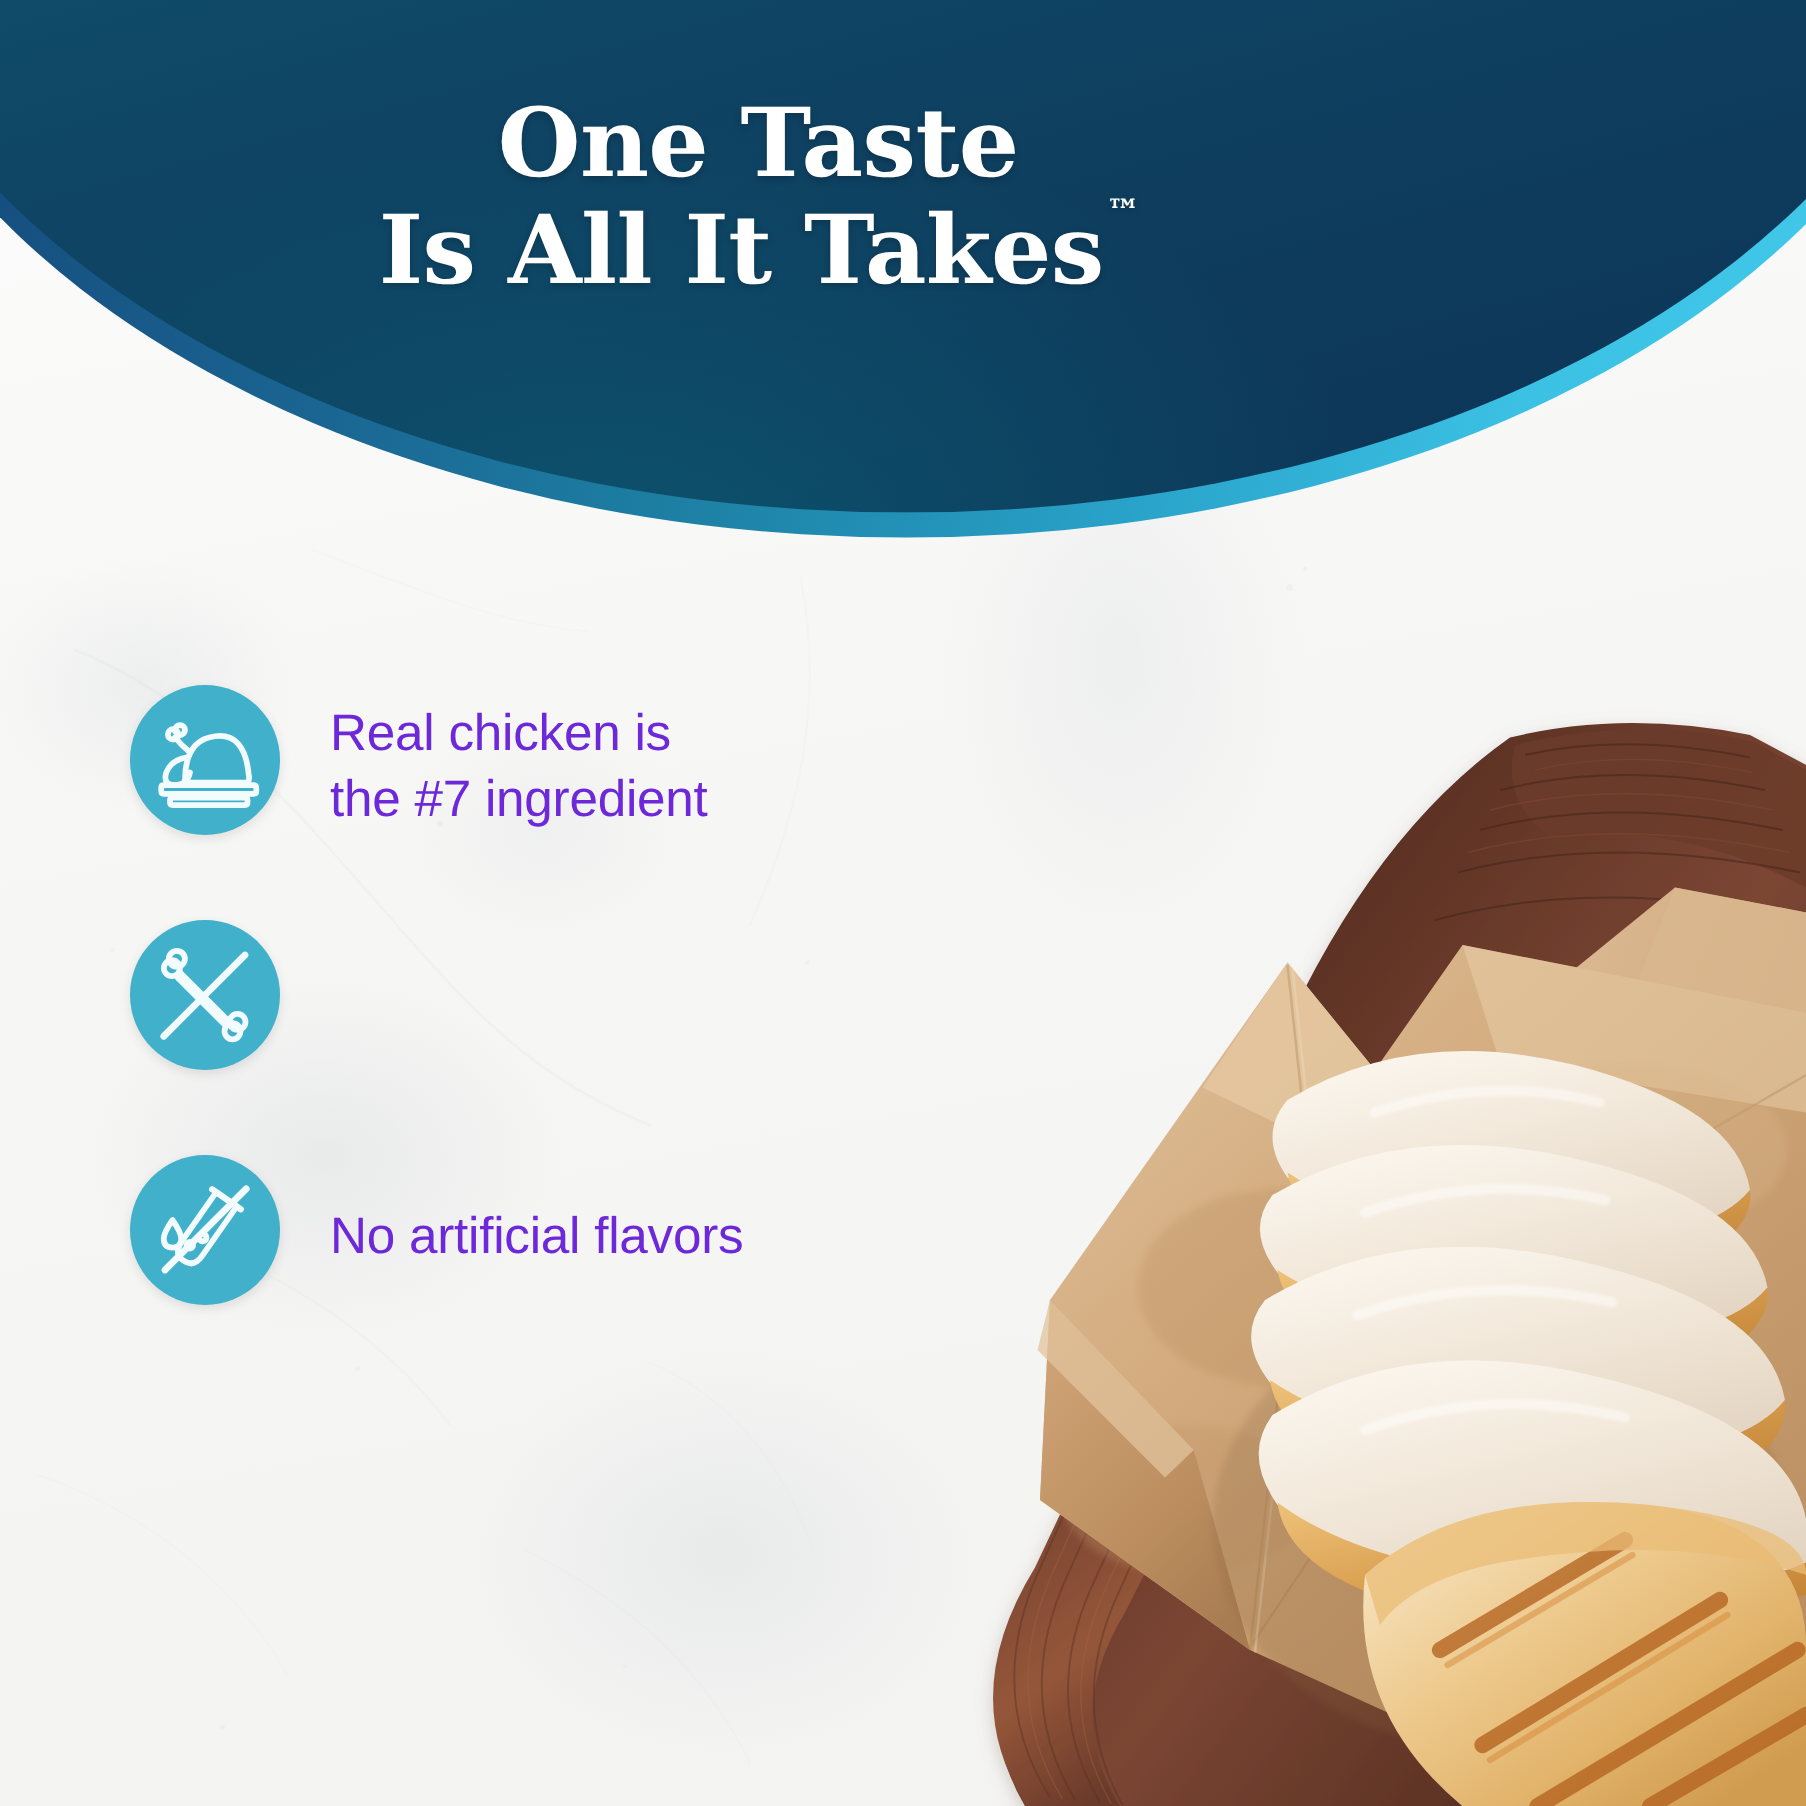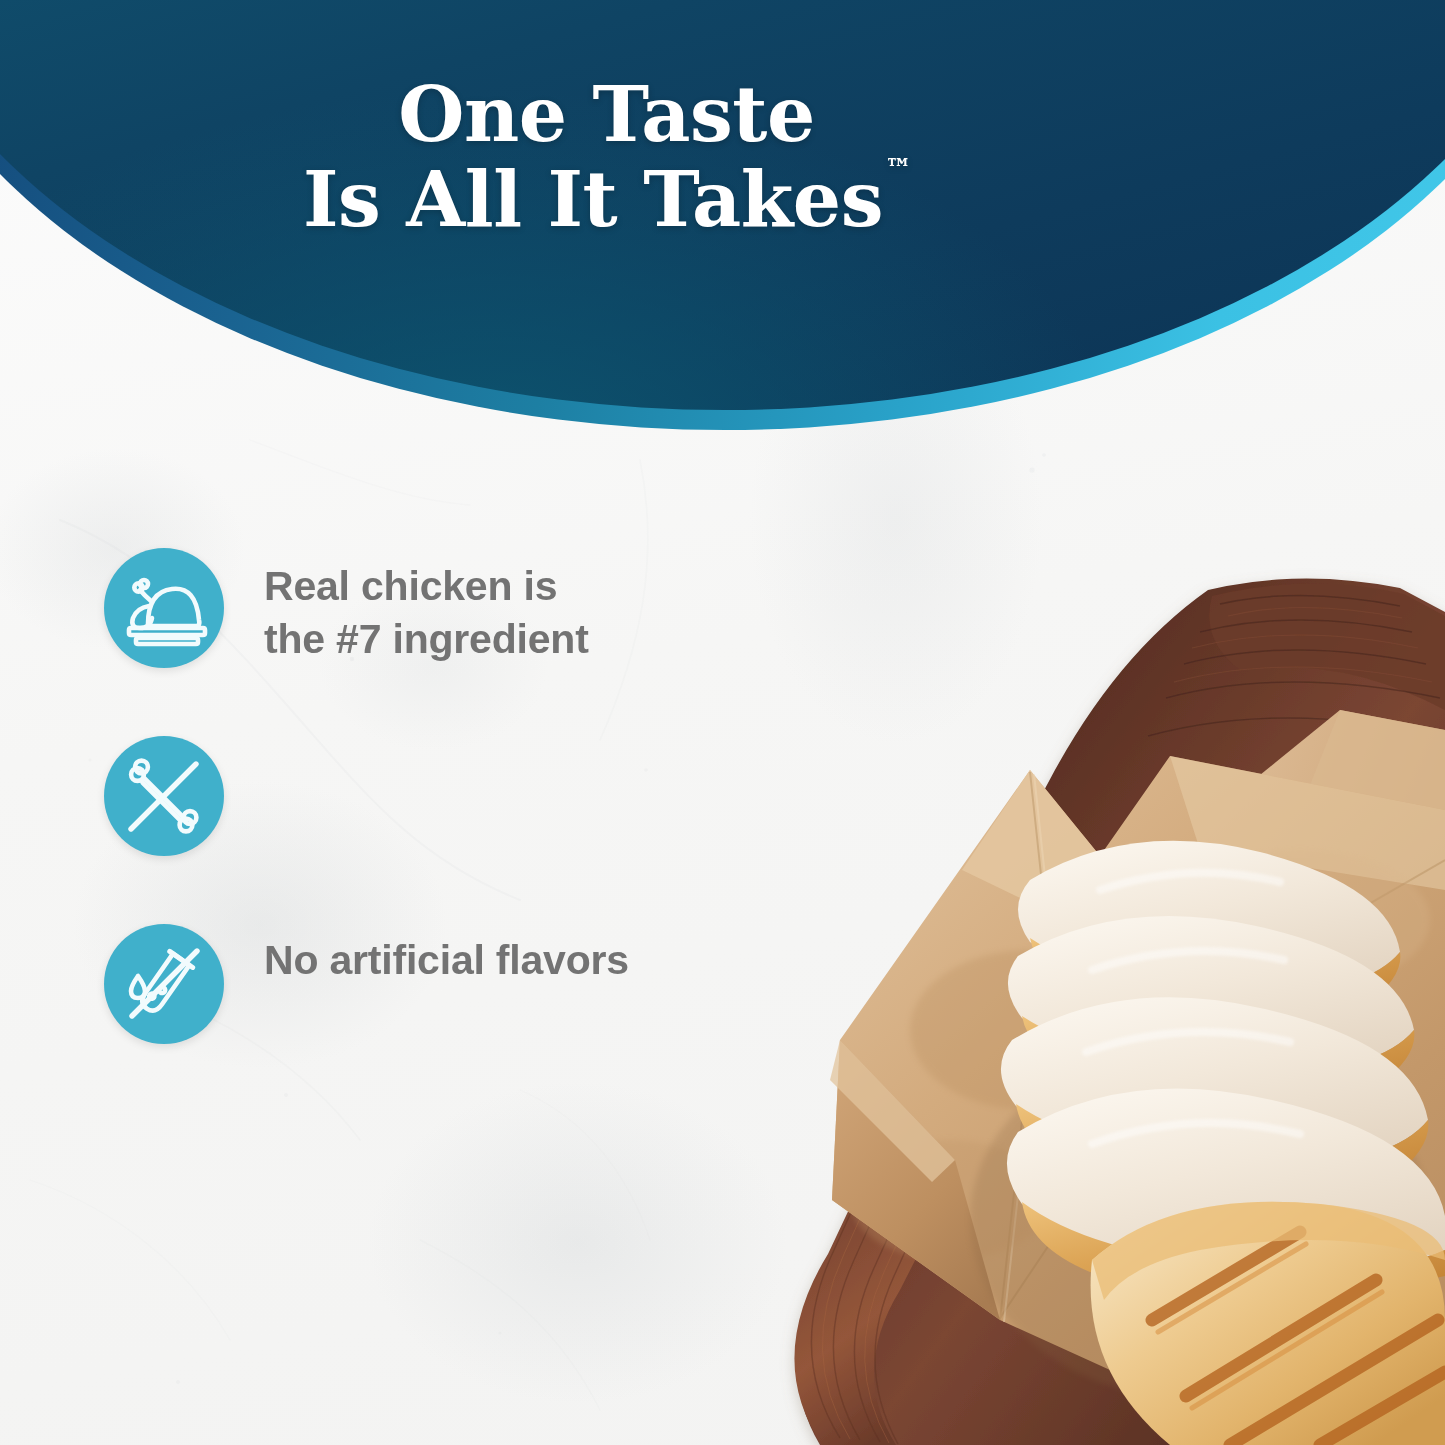--- a/index.html
+++ b/index.html
@@ -119,38 +119,38 @@
     left: 104px;
     top: 548px;
     width: 740px;
     z-index: 4;
   }
   .bullet {
     display: flex;
     align-items: flex-start;
     margin-bottom: 68px;
   }
-  .bullet:last-child { margin-bottom: 16px; }
+  .bullet:last-child { margin-bottom: 16px; align-items: center; }
   .badge {
     flex: 0 0 auto;
     width: 120px;
     height: 120px;
     border-radius: 50%;
     background: #40b0cb;
     box-shadow: 0 3px 9px rgba(0,0,0,0.10);
     position: relative;
   }
   .badge svg { position: absolute; inset: 0; }
   .bullet-text {
     margin-left: 40px;
     margin-top: 12px;
-    color: #737373;
+    color: #6d28d9;
     font-size: 41px;
     line-height: 1.30;
-    font-weight: bold;
+    font-weight: normal;
     letter-spacing: -0.2px;
   }
   .bullet-text .ln { display: block; white-space: nowrap; }
 
   .b2 .bullet-text { margin-top: 0px; }
   .b3 .bullet-text { margin-top: 10px; }
 </style>
 </head>
 <body>
 

